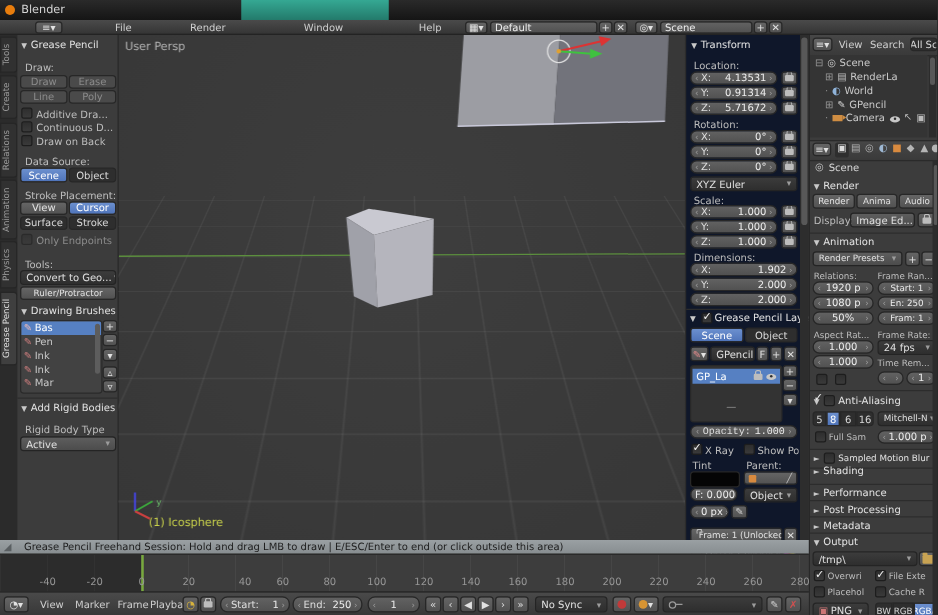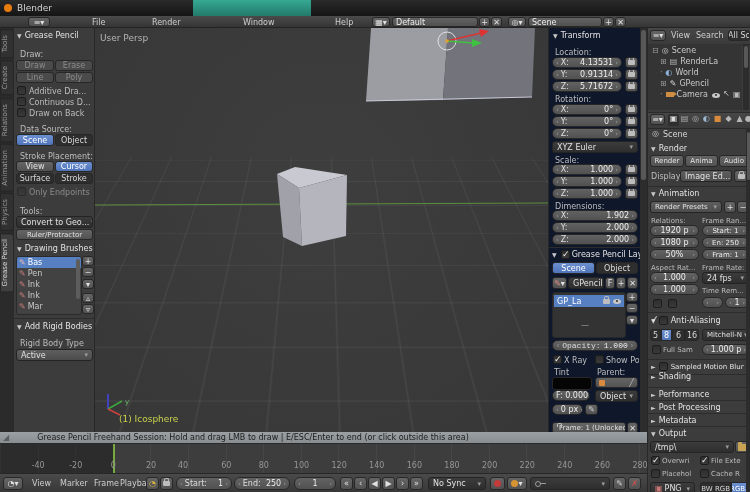--- a/index.html
+++ b/index.html
@@ -548,32 +548,32 @@
   <span class="btn pressed" style="left:52px;top:454px;width:14px;height:13px;border-radius:3px 0 0 3px;font-size:7px;">BW</span>
   <span class="btn pressed" style="left:66px;top:454px;width:17px;height:13px;border-radius:0;font-size:7px;">RGB</span>
   <span class="btn blue" style="left:83px;top:454px;width:18px;height:13px;border-radius:0 3px 3px 0;font-size:7px;">RGBA</span>
   <span class="abs" style="left:98px;top:100px;width:5px;height:364px;background:#2c2c2c;">
         <span style="position:absolute;left:1px;top:4px;width:3px;height:48px;background:#585858;border-radius:2px;"></span>
       </span>
 </div>
 
 <div id="statusbar">
   <span style="margin-left:3px;color:#5a5f62;">◢</span>
-  <span style="margin-left:28px;">Grease Pencil Freehand Session: Hold and drag LMB to draw | E/ESC/Enter to end  (or click outside this area)</span>
+  <span style="margin-left:10px;">Grease Pencil Freehand Session: Hold and drag LMB to draw | E/ESC/Enter to end  (or click outside this area)</span>
 </div>
 
 <div id="tltrack">
   <span class="abs" style="left:0;top:0;width:113px;height:29px;background:rgba(0,0,0,0.28);"></span>
   <span class="abs" style="left:113px;top:0;width:2px;height:29px;background:#78a93e;"></span>
   <span class="abs" style="left:0;top:0;width:647px;height:29px;">
         <span class="tick" style="left: 38.16px;">-40</span>
         <span class="tick" style="left: 75.78px;">-20</span>
         <span class="tick" style="left: 113.4px;">0</span>
         <span class="tick" style="left: 151.02px;">20</span>
-        <span class="tick" style="left: 183px;">40</span>
+        <span class="tick" style="left: 196px;">40</span>
         <span class="tick" style="left: 226.26px;">60</span>
         <span class="tick" style="left: 263.88px;">80</span>
         <span class="tick" style="left: 301.5px;">100</span>
         <span class="tick" style="left: 339.12px;">120</span>
         <span class="tick" style="left: 376.74px;">140</span>
         <span class="tick" style="left: 414.36px;">160</span>
         <span class="tick" style="left: 451.98px;">180</span>
         <span class="tick" style="left: 489.6px;">200</span>
         <span class="tick" style="left: 527.22px;">220</span>
         <span class="tick" style="left: 564.84px;">240</span>

